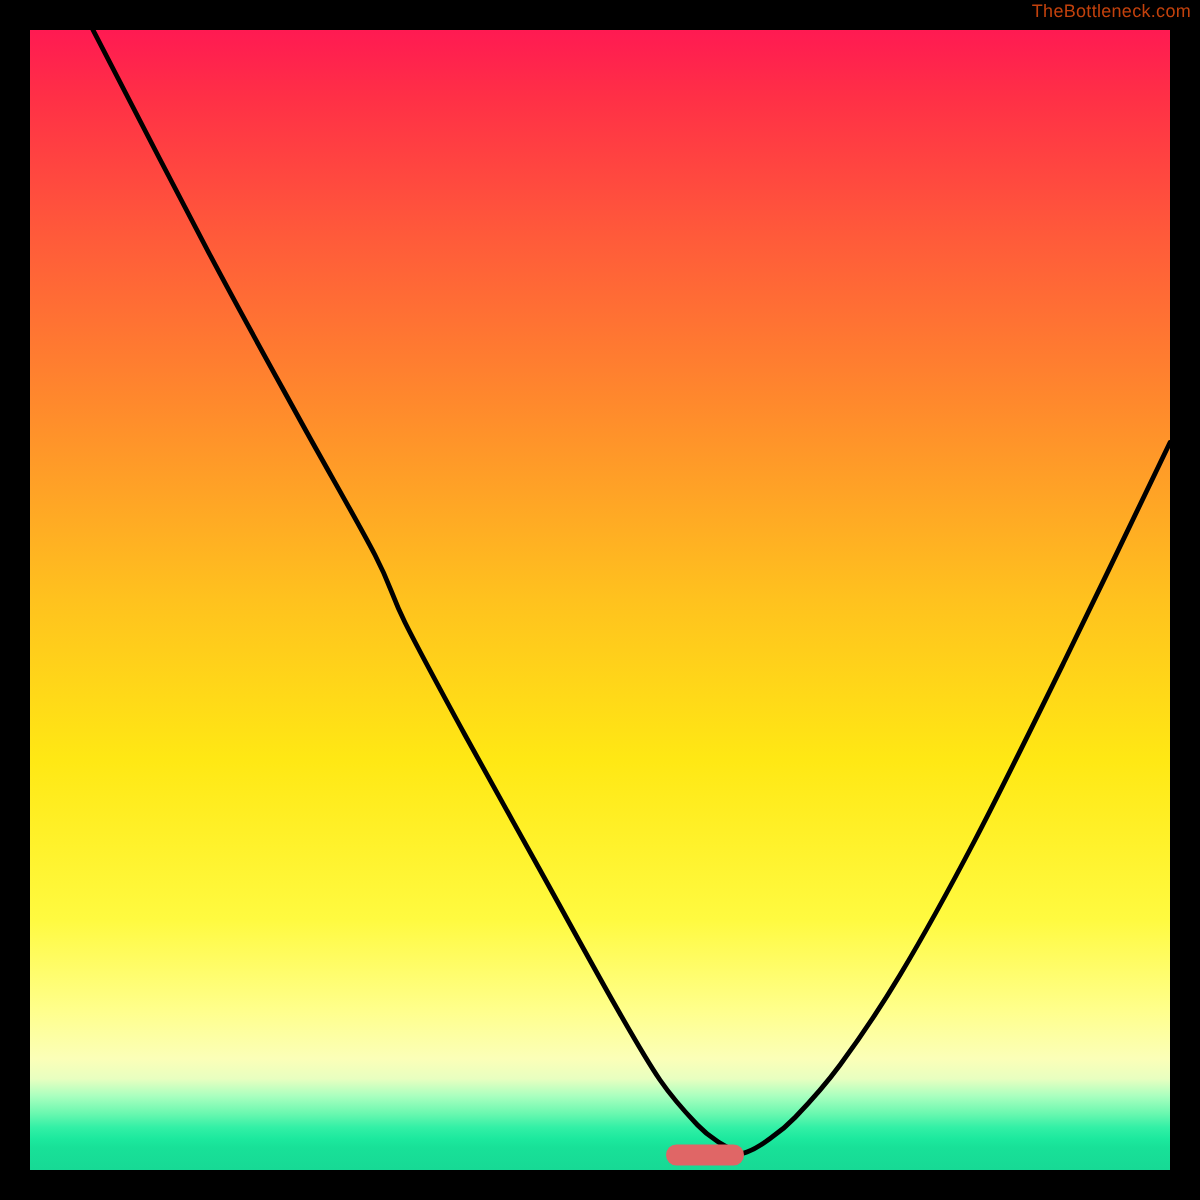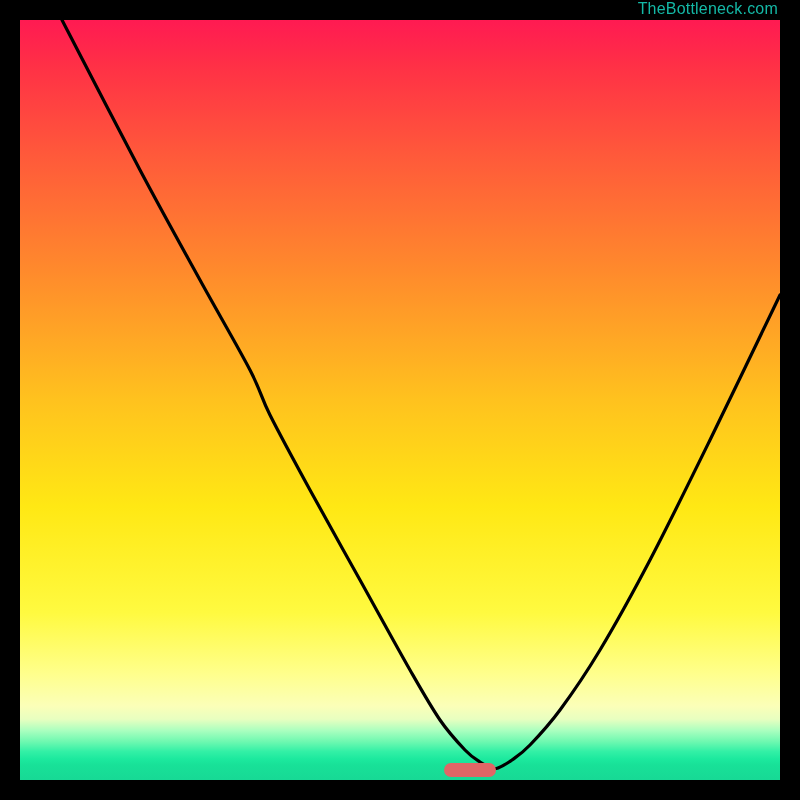--- a/index.html
+++ b/index.html
@@ -55,24 +55,24 @@
     height: 100%;
   }
   .marker {
     position: absolute;
     background: #e06666;
     border-radius: 999px;
   }
   .watermark {
     position: absolute;
     top: 0;
-    right: 22px;
-    color: #14b8a6;
+    right: 6px;
+    color: #c2410c;
     font-family: Arial, Helvetica, sans-serif;
-    font-size: 16px;
+    font-size: 12px;
     letter-spacing: 0.2px;
     user-select: none;
   }
 </style>
 </head>
 <body>
 
 <div class="frame">
 
   <div class="plot-area">

